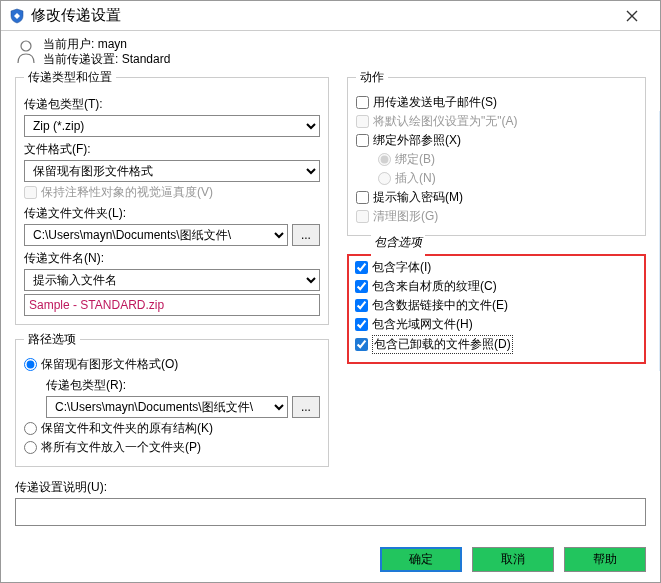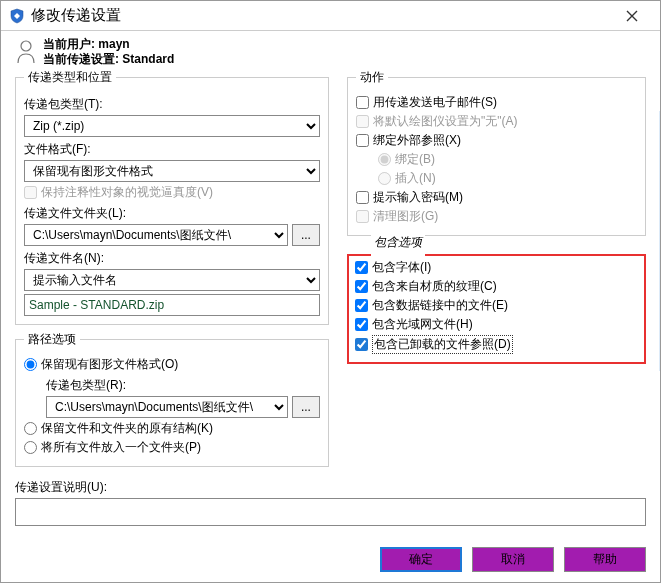--- a/index.html
+++ b/index.html
@@ -34,21 +34,21 @@
 .content {
   padding: 6px 14px 10px 14px;
 }
 .user-row {
   display: flex;
   align-items: flex-start;
   gap: 6px;
   margin-bottom: 2px;
 }
 .user-row .avatar { width: 22px; height: 28px; }
-.user-text { line-height: 15px; font-weight: bold; }
+.user-text { line-height: 15px; }
 .columns {
   display: flex;
   gap: 18px;
 }
 .left { flex: 1.05; }
 .right { flex: 1; }
 fieldset {
   border: 1px solid #ccc;
   padding: 6px 8px 8px 8px;
   margin-bottom: 6px;
@@ -68,21 +68,21 @@
 }
 .browse-btn {
   width: 28px; height: 22px;
   border: 1px solid #888;
   background: #efefef;
   display: flex; align-items: center; justify-content: center;
   cursor: pointer;
 }
 .readonly {
   background: #f0f0f0;
-  color: #14532d;
+  color: #be185d;
   border: 1px solid #bbb;
 }
 .chk-row, .rad-row {
   display: flex; align-items: center; gap: 4px;
   margin: 2px 0;
 }
 .chk-row.disabled, .rad-row.disabled { color: #999; }
 .indent { margin-left: 22px; }
 .chk-row input, .rad-row input { margin: 0; }
 .highlight-box {
@@ -113,21 +113,21 @@
   margin-top: 2px;
 }
 .button-row {
   position: absolute;
   bottom: 10px; right: 14px;
   display: flex; gap: 10px;
 }
 .btn {
   width: 82px; height: 25px;
   border: 1px solid #888;
-  background: #a21caf;
+  background: #22c55e;
   display: flex; align-items: center; justify-content: center;
   cursor: pointer;
   font-size: 12px;
 }
 .btn.primary { border: 2px solid #1e79d6; }
 .right-edge {
   position: absolute; right: -2px; top: 110px; width: 3px; height: 260px;
   background: #1e79d6; opacity: 0.15;
 }
 </style>

